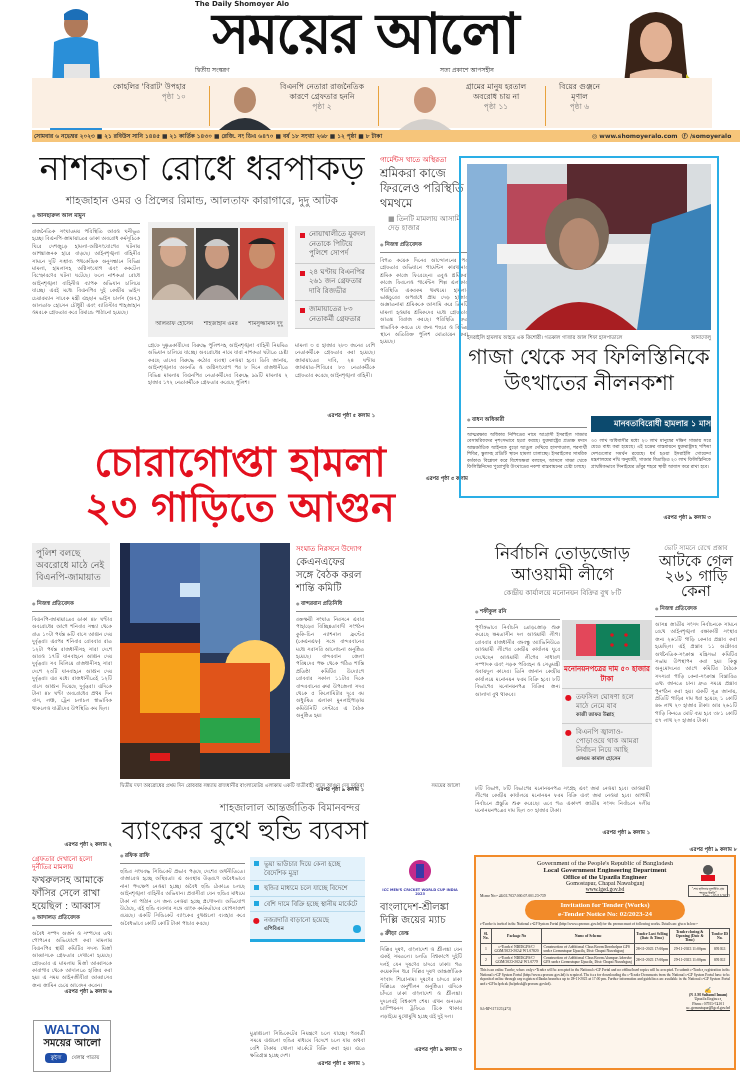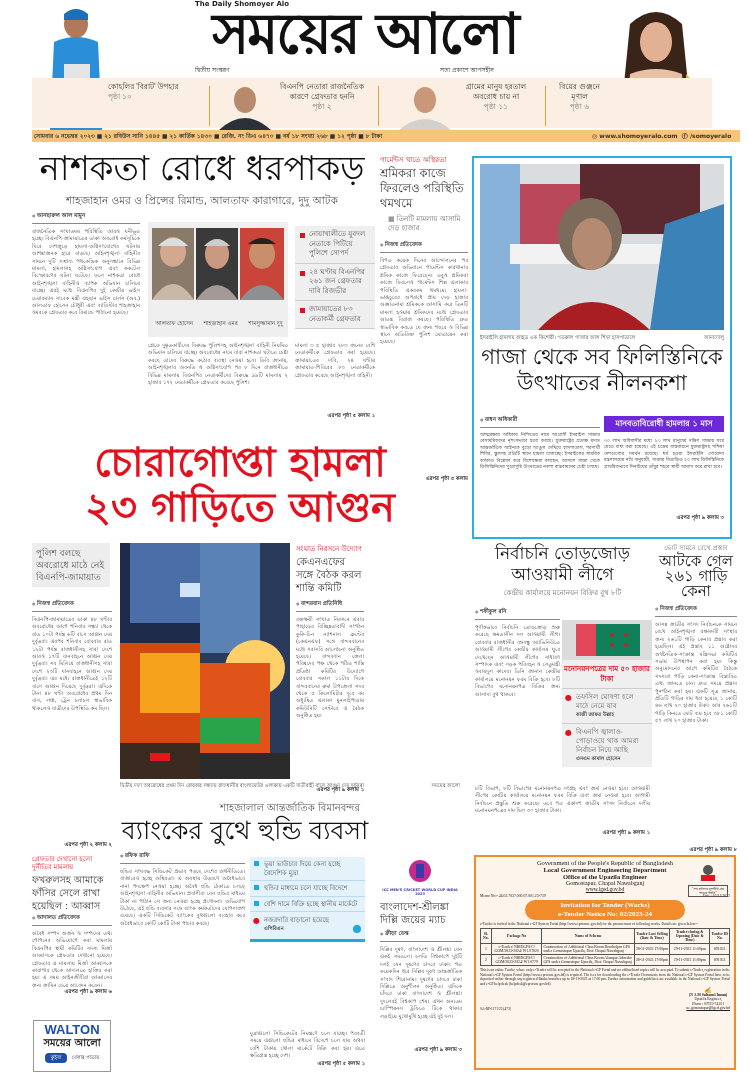--- a/index.html
+++ b/index.html
@@ -28,23 +28,23 @@
   #web-strip { left: 592px; top: 132px; font-size: 6px; font-weight: bold; color: #333; }
 
   
   #lead-headline { left: 32px; top: 148px; width: 340px; font-size: 34px; line-height: 40px; color: #111; text-align: center; }
   #lead-subhead { left: 32px; top: 193px; width: 340px; font-size: 10.5px; color: #555; text-align: center; }
   .bullet-box { background: #efefef; }
   .bullet-item { font-size: 7px; line-height: 9.5px; color: #555; padding: 4px 6px 4px 14px; position: relative; border-bottom: 1px solid #ccc; }
   .bullet-item::before { content: ""; position: absolute; left: 5px; top: 7px; width: 5px; height: 5px; background: #e01020; }
 
   
-  #gaza-box { left: 472px; top: 156px; width: 260px; height: 383px; border: 2px solid #2aaee6; }
+  #gaza-box { left: 459px; top: 156px; width: 260px; height: 342px; border: 2px solid #2aaee6; }
   #gaza-headline { font-size: 21px; line-height: 26px; text-align: center; color: #111; }
-  .red-label { background: #6d28d9; color: #fff; font-weight: bold; text-align: center; }
+  .red-label { background: #0c4a6e; color: #fff; font-weight: bold; text-align: right; }
 
   
   #red-headline { left: 30px; top: 440px; width: 420px; font-size: 40px; line-height: 45px; color: #e3101e; text-align: center; font-weight: bold; }
 
   .col-head { font-size: 11px; line-height: 14px; color: #333; }
   .kicker { font-size: 7px; color: #e3101e; }
 
   
   #ad-box { left: 474px; top: 855px; width: 262px; height: 215px; border: 2px solid #f28b2a; background: #fdf5ec; font-family: "Liberation Serif", serif; }
   .ad-table { border-collapse: collapse; width: 100%; font-size: 3.8px; }
@@ -71,21 +71,21 @@
   <svg width="112" height="124" viewBox="0 0 112 124">
     <path d="M30 20 Q56 -4 82 20 L88 80 L24 80 Z" fill="#3a2418"></path>
     <ellipse cx="56" cy="38" rx="16" ry="20" fill="#e2b194"></ellipse>
     <path d="M30 70 Q56 60 82 70 L86 124 L26 124 Z" fill="#e8c0a6"></path>
     <rect x="34" y="96" width="44" height="20" fill="#a9d9e6"></rect>
     <path d="M86 70 L104 90 L100 124 L86 124 Z" fill="#c9c020"></path>
   </svg>
 </div>
 
 <div class="abs" id="teaser-bar"></div>
-<div class="teaser" style="left:108px;width:78px;text-align:left;font-family:Liberation Serif, serif;">
+<div class="teaser" style="left:108px;width:78px;text-align:right;">
   <div>কোহলির 'বিরাট' উপহার</div>
   <div class="pg">পৃষ্ঠা ১০</div>
 </div>
 <div class="teaser-div" style="left:209px;"></div>
 <div class="photo" style="left:215px;top:84px;width:60px;height:46px;">
   <svg width="60" height="46">
       <ellipse cx="30" cy="16" rx="11" ry="13" fill="#b78a6c"></ellipse>
       <path d="M4 46 Q30 22 56 46 Z" fill="#2b3138"></path>
     </svg>
 </div>

